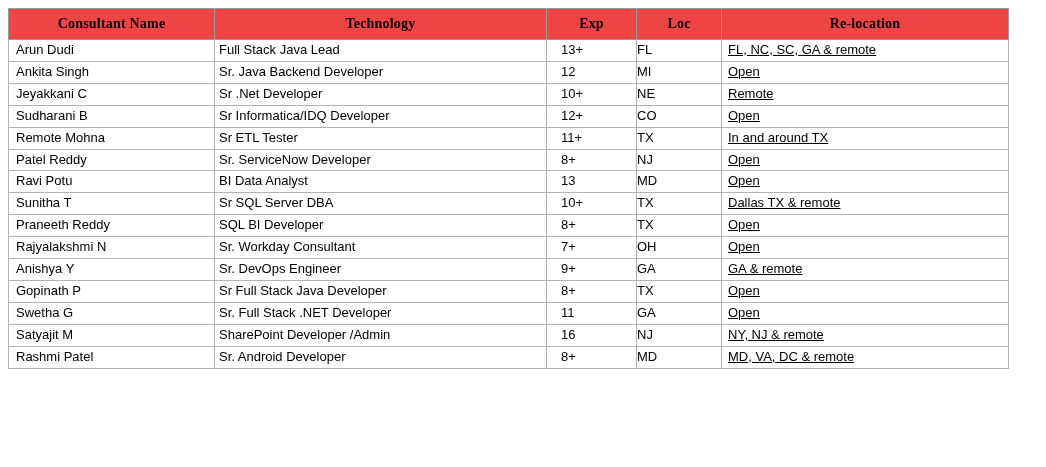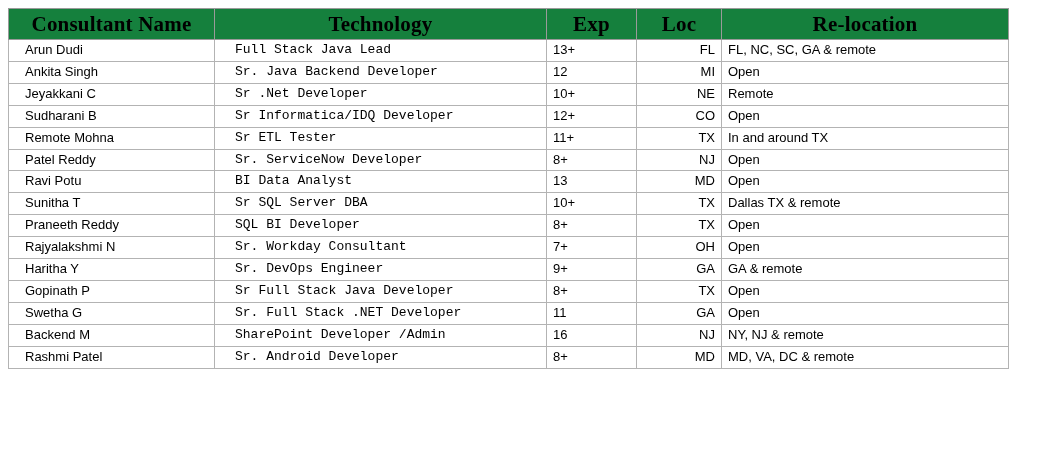--- a/index.html
+++ b/index.html
@@ -29,46 +29,46 @@
   }
   table.consultant-table th,
   table.consultant-table td {
     border: 1px solid #b3b3b3;
     padding: 0 6px;
     vertical-align: middle;
     overflow: hidden;
     white-space: nowrap;
   }
   table.consultant-table thead th {
-    background: #15803d;
+    background: #ef4444;
     border: 1px solid #9a9a9a;
     height: 30px;
     font-family: "Liberation Serif", serif;
     font-weight: bold;
-    font-size: 21px;
+    font-size: 14px;
     text-align: center;
     letter-spacing: 0.2px;
   }
   table.consultant-table tbody td {
     height: 20.9px;
     line-height: 20.9px;
     font-size: 13px;
   }
   
   col.c-name      { width: 206px; }
   col.c-tech      { width: 332px; }
   col.c-exp       { width: 90px; }
   col.c-loc       { width: 85px; }
   col.c-reloc     { width: 287px; }
 
-  tbody td.name-cell   { padding-left: 16px; }
-  tbody td.tech-cell   { padding-left: 20px; font-family: Liberation Mono, monospace; }
-  tbody td.exp-cell    { padding-left: 6px; }
-  tbody td.loc-cell    { padding-left: 10px; text-align: right; }
-  tbody td.reloc-cell  { padding-left: 6px; }
+  tbody td.name-cell   { padding-left: 7px; }
+  tbody td.tech-cell   { padding-left: 4px; }
+  tbody td.exp-cell    { padding-left: 14px; }
+  tbody td.loc-cell    { padding-left: 0; }
+  tbody td.reloc-cell  { padding-left: 6px; text-decoration: underline; }
 </style>
 </head>
 <body>
 
 <div class="sheet">
   <table class="consultant-table">
     <colgroup>
       <col class="c-name">
       <col class="c-tech">
       <col class="c-exp">
@@ -149,42 +149,42 @@
           <td class="reloc-cell">Open</td>
         </tr>
         <tr>
           <td class="name-cell">Rajyalakshmi N</td>
           <td class="tech-cell">Sr. Workday Consultant</td>
           <td class="exp-cell">7+</td>
           <td class="loc-cell">OH</td>
           <td class="reloc-cell">Open</td>
         </tr>
         <tr>
-          <td class="name-cell">Haritha Y</td>
+          <td class="name-cell">Anishya Y</td>
           <td class="tech-cell">Sr. DevOps Engineer</td>
           <td class="exp-cell">9+</td>
           <td class="loc-cell">GA</td>
           <td class="reloc-cell">GA &amp; remote</td>
         </tr>
         <tr>
           <td class="name-cell">Gopinath P</td>
           <td class="tech-cell">Sr Full Stack Java Developer</td>
           <td class="exp-cell">8+</td>
           <td class="loc-cell">TX</td>
           <td class="reloc-cell">Open</td>
         </tr>
         <tr>
           <td class="name-cell">Swetha G</td>
           <td class="tech-cell">Sr. Full Stack .NET Developer</td>
           <td class="exp-cell">11</td>
           <td class="loc-cell">GA</td>
           <td class="reloc-cell">Open</td>
         </tr>
         <tr>
-          <td class="name-cell">Backend M</td>
+          <td class="name-cell">Satyajit M</td>
           <td class="tech-cell">SharePoint Developer /Admin</td>
           <td class="exp-cell">16</td>
           <td class="loc-cell">NJ</td>
           <td class="reloc-cell">NY, NJ &amp; remote</td>
         </tr>
         <tr>
           <td class="name-cell">Rashmi Patel</td>
           <td class="tech-cell">Sr. Android Developer</td>
           <td class="exp-cell">8+</td>
           <td class="loc-cell">MD</td>

